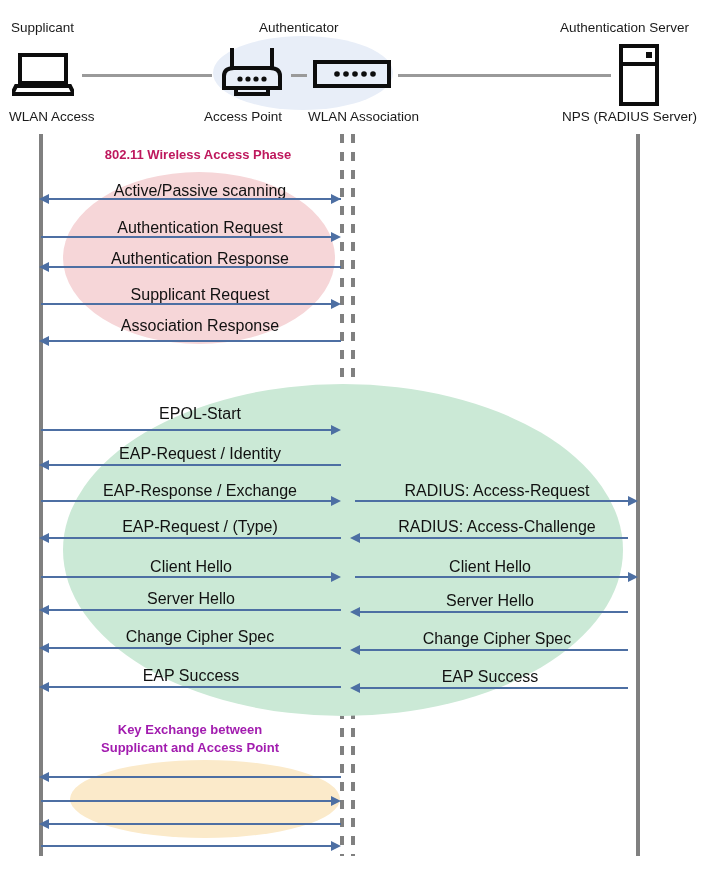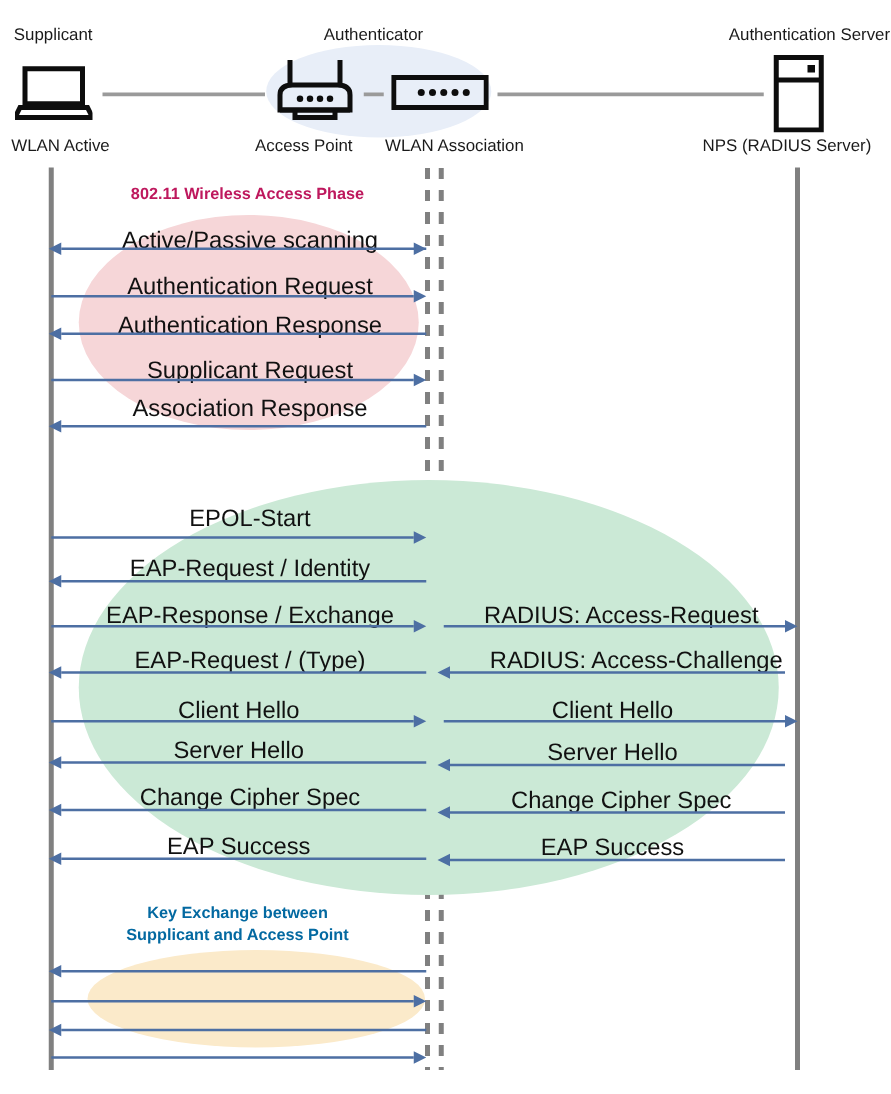--- a/index.html
+++ b/index.html
@@ -80,21 +80,21 @@
   .phase-title {
     position: absolute;
     font-size: 13px;
     font-weight: 600;
     text-align: center;
     white-space: pre-line;
     line-height: 18px;
   }
   .title-red   { color: #be185d; }
   .title-green { color: #4aa86a; }
-  .title-amber { color: #0369a1; }
+  .title-amber { color: #a21caf; }
 
   
   .msg-line {
     position: absolute;
     height: 2px;
     background: #4d6fa3;
   }
   .arrow-head {
     position: absolute;
     width: 0;
@@ -103,37 +103,37 @@
     border-bottom: 5px solid transparent;
   }
   .arrow-right {
     border-left: 10px solid #4d6fa3;
   }
   .arrow-left {
     border-right: 10px solid #4d6fa3;
   }
   .msg-label {
     position: absolute;
-    font-size: 19px;
+    font-size: 16px;
     color: #111111;
     text-align: right;
     white-space: nowrap;
     transform: translateX(-50%);
   }
 </style>
 </head>
 <body>
 
 <div id="canvas">
 
   <div class="auth-blob"></div>
 
   <div class="role-label" style="left:11px; top:20px;">Supplicant</div>
   <div class="role-label" style="left:259px; top:20px;">Authenticator</div>
-  <div class="role-label" style="left:560px; top:20px;margin-left:23px;">Authentication Server</div>
+  <div class="role-label" style="left:560px; top:20px;">Authentication Server</div>
 
   <div class="hlink" style="left:82px; top:74px; width:130px;"></div>
   <div class="hlink" style="left:291px; top:74px; width:16px;"></div>
   <div class="hlink" style="left:398px; top:74px; width:213px;"></div>
 
   <svg class="icon" style="left:12px; top:52px;" width="62" height="44" viewBox="0 0 62 44">
     <rect x="8" y="3" width="46" height="28" fill="none" stroke="#0d0d0d" stroke-width="4"></rect>
     <path d="M4 34 L58 34 L62 42 L0 42 Z" fill="none" stroke="#0d0d0d" stroke-width="4"></path>
   </svg>
 
@@ -157,21 +157,21 @@
     <circle cx="51" cy="14" r="2.8" fill="#0d0d0d"></circle>
     <circle cx="60" cy="14" r="2.8" fill="#0d0d0d"></circle>
   </svg>
 
   <svg class="icon" style="left:618px; top:44px;" width="42" height="62" viewBox="0 0 42 62">
     <rect x="3" y="2" width="36" height="58" fill="none" stroke="#0d0d0d" stroke-width="4"></rect>
     <line x1="3" y1="20" x2="39" y2="20" stroke="#0d0d0d" stroke-width="4"></line>
     <rect x="28" y="8" width="6" height="6" fill="#0d0d0d"></rect>
   </svg>
 
-  <div class="node-label" style="left:9px; top:109px;">WLAN Active</div>
+  <div class="node-label" style="left:9px; top:109px;">WLAN Access</div>
   <div class="node-label" style="left:204px; top:109px;">Access Point</div>
   <div class="node-label" style="left:308px; top:109px;">WLAN Association</div>
   <div class="node-label" style="left:562px; top:109px;">NPS (RADIUS Server)</div>
 
   <div class="lifeline" style="left:39px; top:134px; height:722px;"></div>
   <div class="lifeline-dashed" style="left:340px; top:134px; height:722px;"></div>
   <div class="lifeline-dashed" style="left:351px; top:134px; height:722px;"></div>
   <div class="lifeline" style="left:636px; top:134px; height:722px;"></div>
 
   <div class="phase-blob blob-pink" style="left:63px; top:172px; width:272px; height:172px;"></div>
@@ -213,21 +213,21 @@
   <div class="arrow-head arrow-right" style="left:331px; top:496px;"></div>
 
   <div class="msg-label" style="left:497px; top:482px;">RADIUS: Access-Request</div>
   <div class="msg-line" style="left:355px; top:500px; width:273px;"></div>
   <div class="arrow-head arrow-right" style="left:628px; top:496px;"></div>
 
   <div class="msg-label" style="left:200px; top:518px;">EAP-Request / (Type)</div>
   <div class="msg-line" style="left:49px; top:537px; width:292px;"></div>
   <div class="arrow-head arrow-left" style="left:39px; top:533px;"></div>
 
-  <div class="msg-label" style="left:509px; top:518px;">RADIUS: Access-Challenge</div>
+  <div class="msg-label" style="left:497px; top:518px;">RADIUS: Access-Challenge</div>
   <div class="msg-line" style="left:360px; top:537px; width:268px;"></div>
   <div class="arrow-head arrow-left" style="left:350px; top:533px;"></div>
 
   <div class="msg-label" style="left:191px; top:558px;">Client Hello</div>
   <div class="msg-line" style="left:41px; top:576px; width:290px;"></div>
   <div class="arrow-head arrow-right" style="left:331px; top:572px;"></div>
 
   <div class="msg-label" style="left:490px; top:558px;">Client Hello</div>
   <div class="msg-line" style="left:355px; top:576px; width:273px;"></div>
   <div class="arrow-head arrow-right" style="left:628px; top:572px;"></div>

